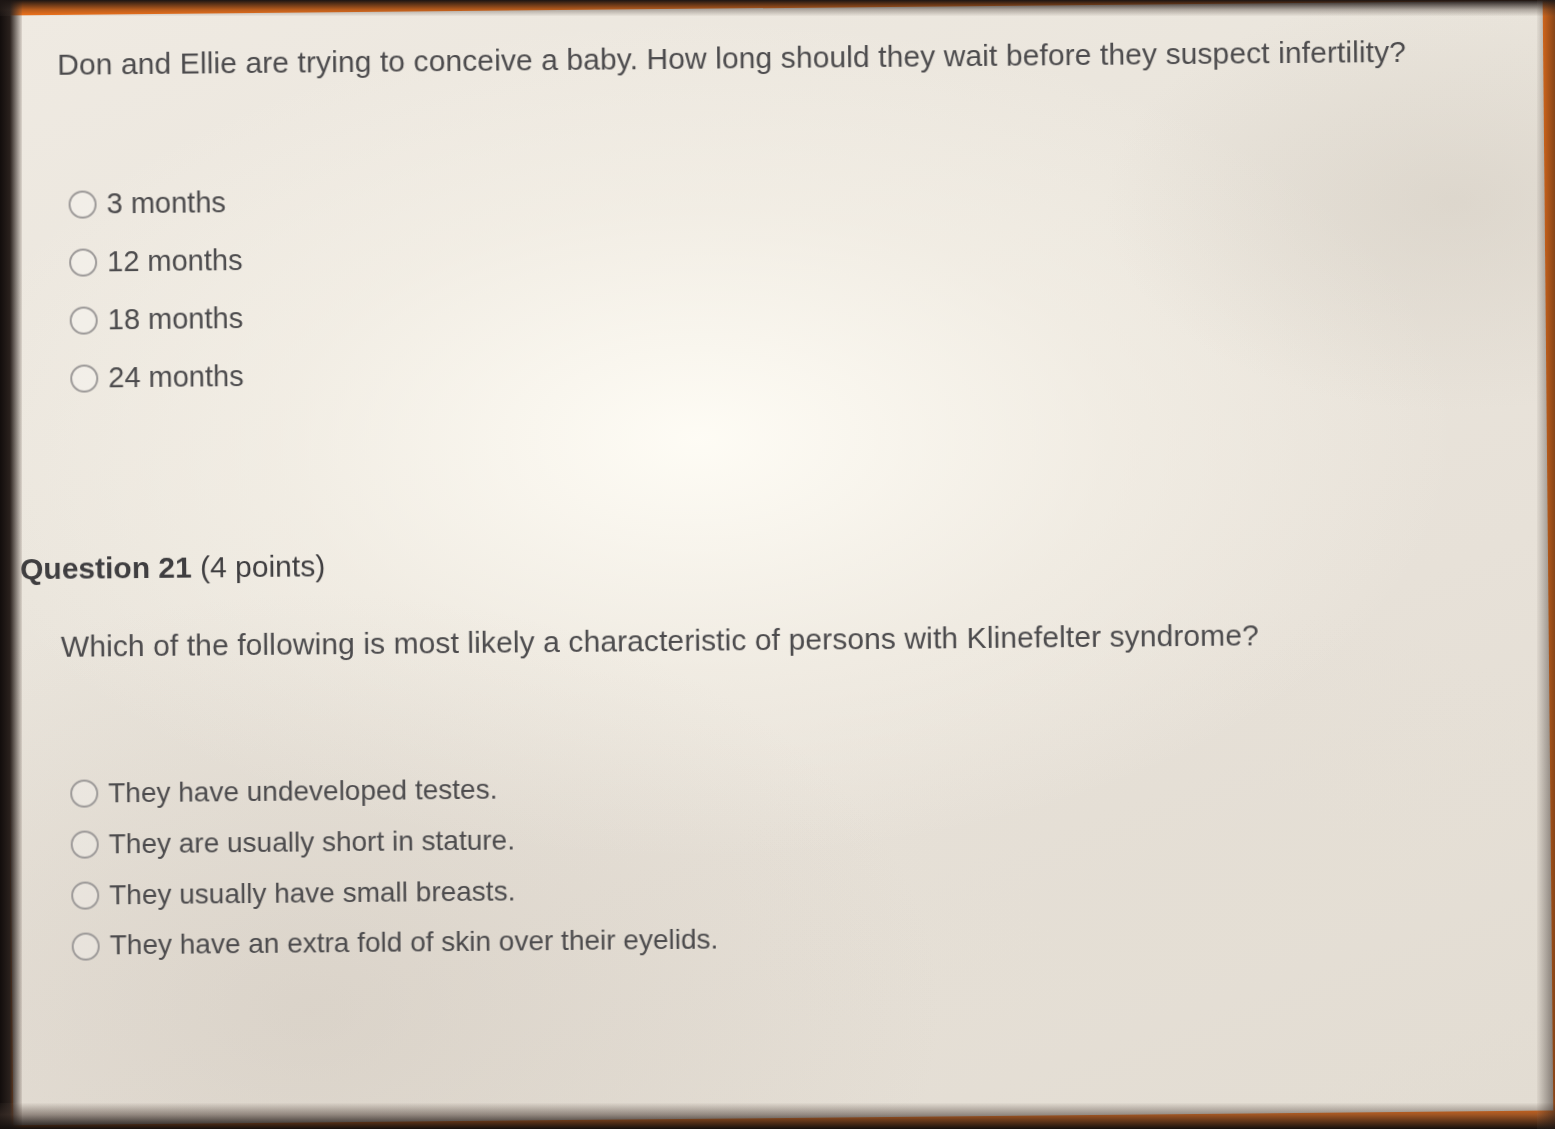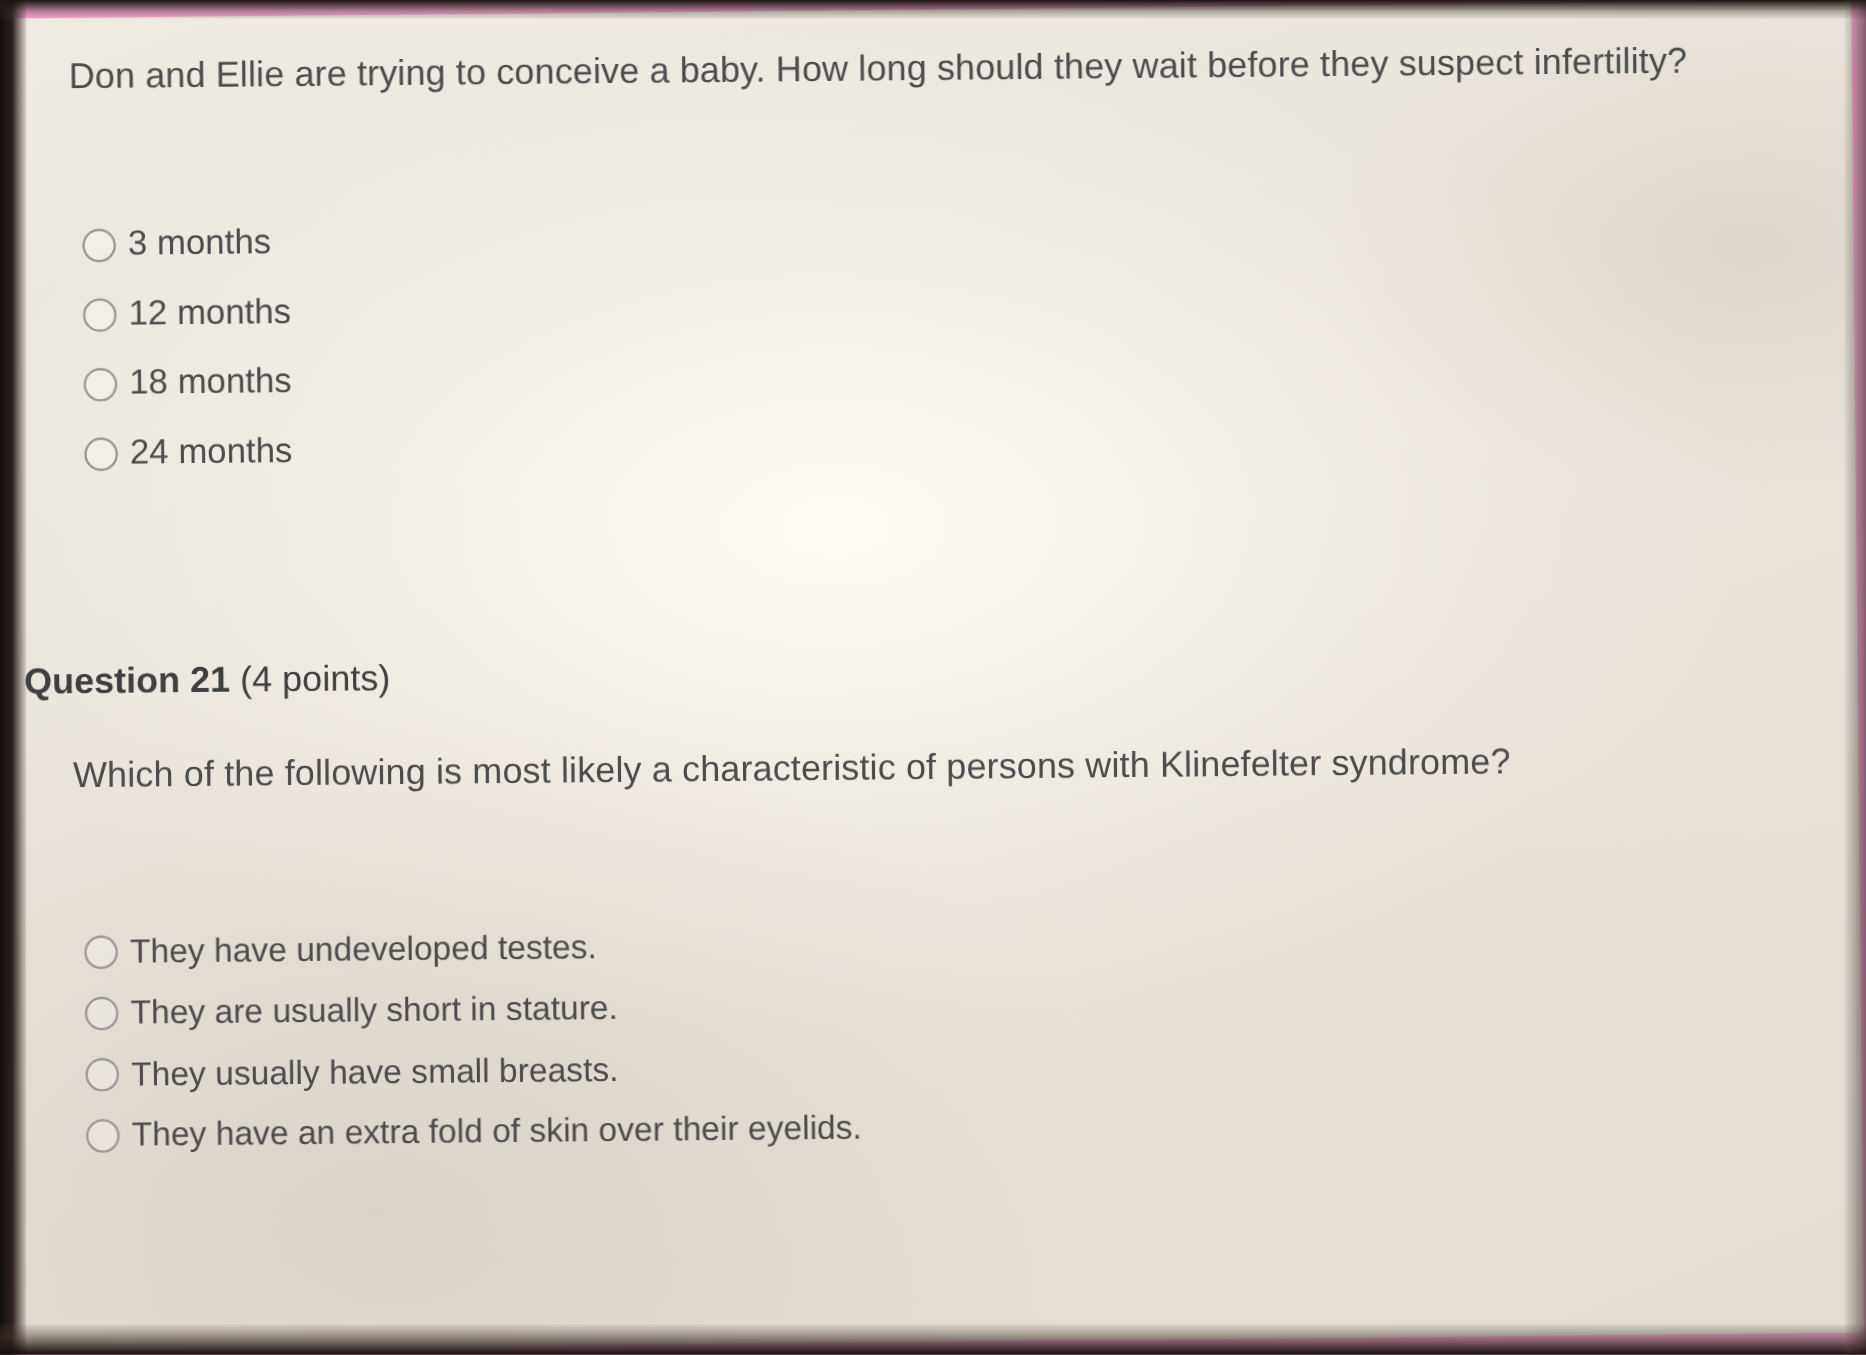--- a/index.html
+++ b/index.html
@@ -14,21 +14,21 @@
     font-family: "Liberation Sans", sans-serif;
   }
 
   
   #photo {
     position: absolute;
     left: 0;
     top: 0;
     width: 1555px;
     height: 1129px;
-    background: #f9a8d4;
+    background: #f97316;
     overflow: hidden;
   }
 
   
   .edge-left {
     position: absolute;
     left: 0; top: 0;
     width: 22px; height: 1129px;
     background: linear-gradient(90deg, #120d0c 0%, #2a211d 45%, rgba(120,100,90,0.15) 100%);
     z-index: 40;

